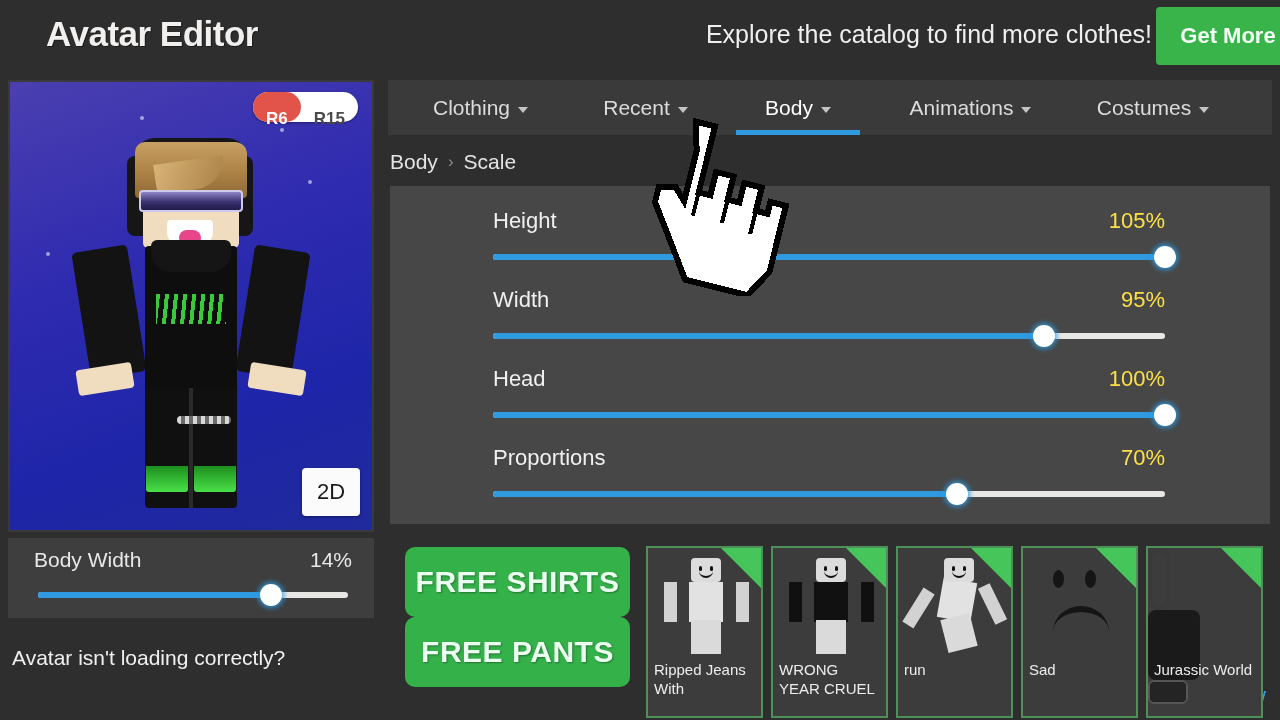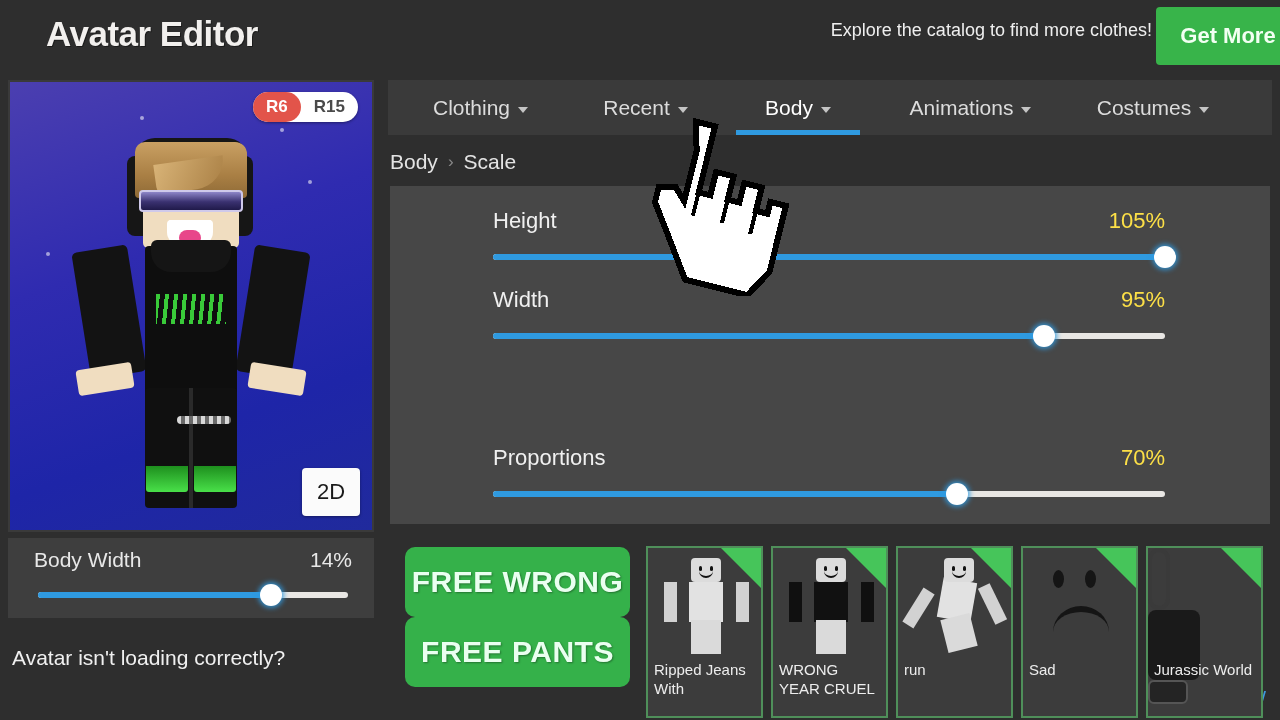--- a/index.html
+++ b/index.html
@@ -18,21 +18,21 @@
     margin-left: 32px;
   }
   .page-title {
     position: absolute; left: 14px; top: 14px;
     font-size: 35px; font-weight: bold; color: #f2f0ee;
     letter-spacing: -0.5px;
     text-shadow: 1px 1px 0 rgba(0,0,0,0.4);
   }
   .catalog-note {
     position: absolute; right: 160px; top: 20px;
-    font-size: 18px; color: #efefef;
+    font-size: 25px; color: #efefef;
   }
   .get-more-btn {
     position: absolute; right: 12px; top: 7px;
     width: 144px; height: 58px;
     background: #38b44a; border: none; border-radius: 4px;
     color: #f2fff2; font-size: 22px; font-weight: bold;
     font-family: "Liberation Sans", sans-serif;
     cursor: pointer;
     display: flex; align-items: center; justify-content: center;
   }
@@ -47,21 +47,21 @@
   }
   .sparkle { position: absolute; width: 4px; height: 4px; border-radius: 50%;
              background: rgba(255,255,255,0.55); }
   .rig-toggle {
     position: absolute; right: 14px; top: 10px;
     height: 30px; background: #ffffff; border-radius: 16px;
     display: flex; align-items: center; padding: 0;
     box-shadow: 0 1px 3px rgba(0,0,0,0.4);
   }
   .rig-opt {
-    font-size: 17px; font-weight: bold; padding: 0 13px;
+    font-size: 17px; font-weight: bold; padding: 12px 13px;
     height: 30px; line-height: 30px; border-radius: 16px;
     cursor: pointer; color: #4a4a4a;
   }
   .rig-opt.active { background: #e2544a; color: #ffffff; }
   .view-2d {
     position: absolute; right: 12px; bottom: 14px;
     width: 58px; height: 48px; background: #fbfbfb; border-radius: 4px;
     display: flex; align-items: center; justify-content: center;
     font-size: 22px; color: #1a1a1a; cursor: pointer;
     box-shadow: 0 1px 3px rgba(0,0,0,0.4);
@@ -334,35 +334,46 @@
         <div class="scale-head">
           <span class="scale-label">Width</span>
           <span class="scale-value">95%</span>
         </div>
         <div class="slider scale-slider">
           <div class="track-bg"></div>
           <div class="track-fill" style="width:82%"></div>
           <div class="thumb" style="left:82%"></div>
         </div>
       </div>
+      <div class="scale-row" style="top: 180px;">
+        <div class="scale-head">
+          <span class="scale-label">Head</span>
+          <span class="scale-value">100%</span>
+        </div>
+        <div class="slider scale-slider">
+          <div class="track-bg"></div>
+          <div class="track-fill" style="width:100%"></div>
+          <div class="thumb" style="left:100%"></div>
+        </div>
+      </div>
       <div class="scale-row" style="top: 259px;">
         <div class="scale-head">
           <span class="scale-label">Proportions</span>
           <span class="scale-value">70%</span>
         </div>
         <div class="slider scale-slider">
           <div class="track-bg"></div>
           <div class="track-fill" style="width:69%"></div>
           <div class="thumb" style="left:69%"></div>
         </div>
       </div>
     </div>
 
   <div class="promo-col">
-    <button class="promo-btn">FREE WRONG</button>
+    <button class="promo-btn">FREE SHIRTS</button>
     <button class="promo-btn">FREE PANTS</button>
   </div>
 
   <div class="cards" id="cards">
       <div class="card">
         <div class="card-thumb">
           <div class="m m-arm" style="left:16px; top:34px;"></div>
           <div class="m m-arm" style="left:88px; top:34px;"></div>
           <div class="m m-torso" style="left:41px; top:34px;"></div>
           <div class="m m-leg" style="left:43px; top:72px;"></div>

